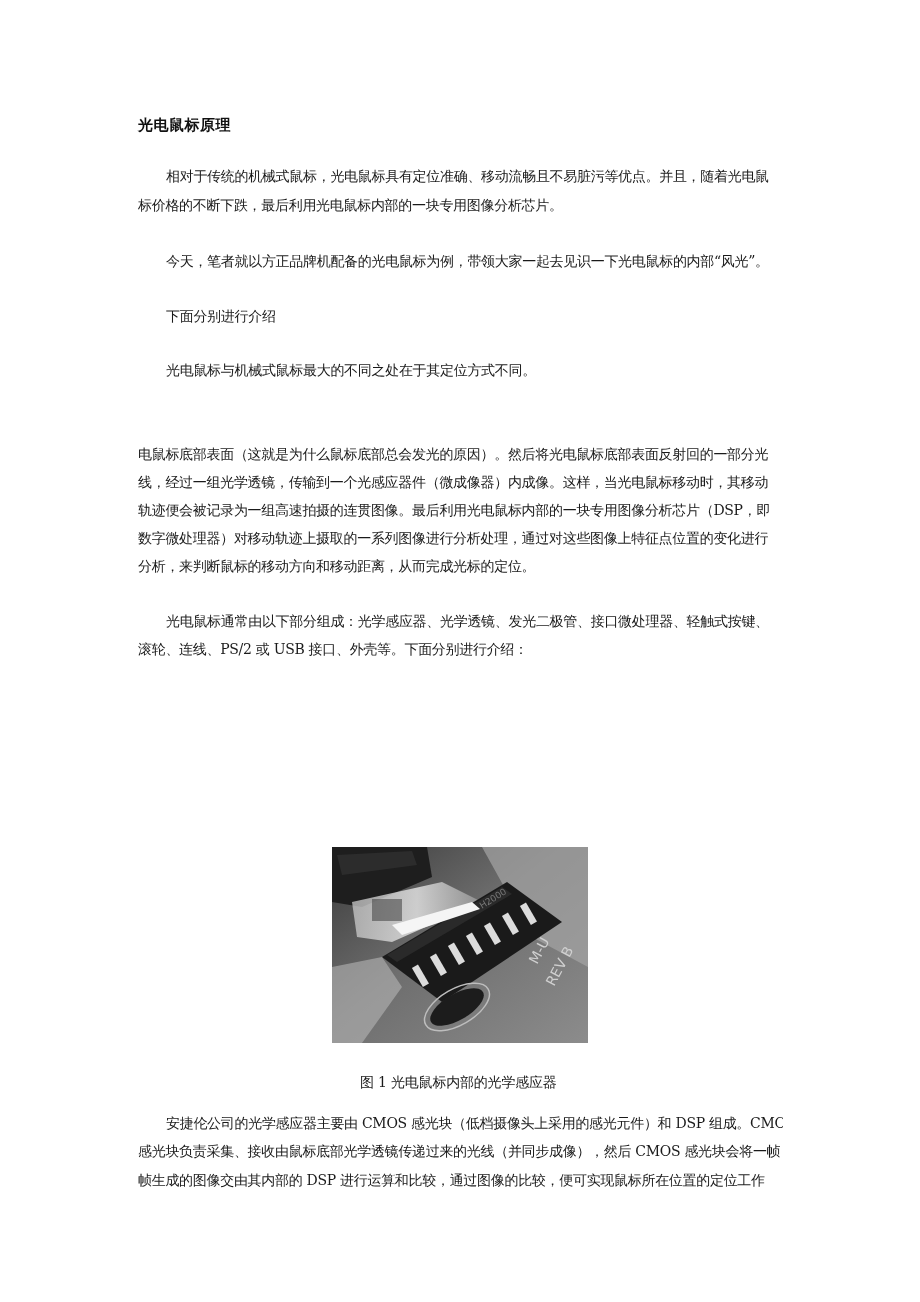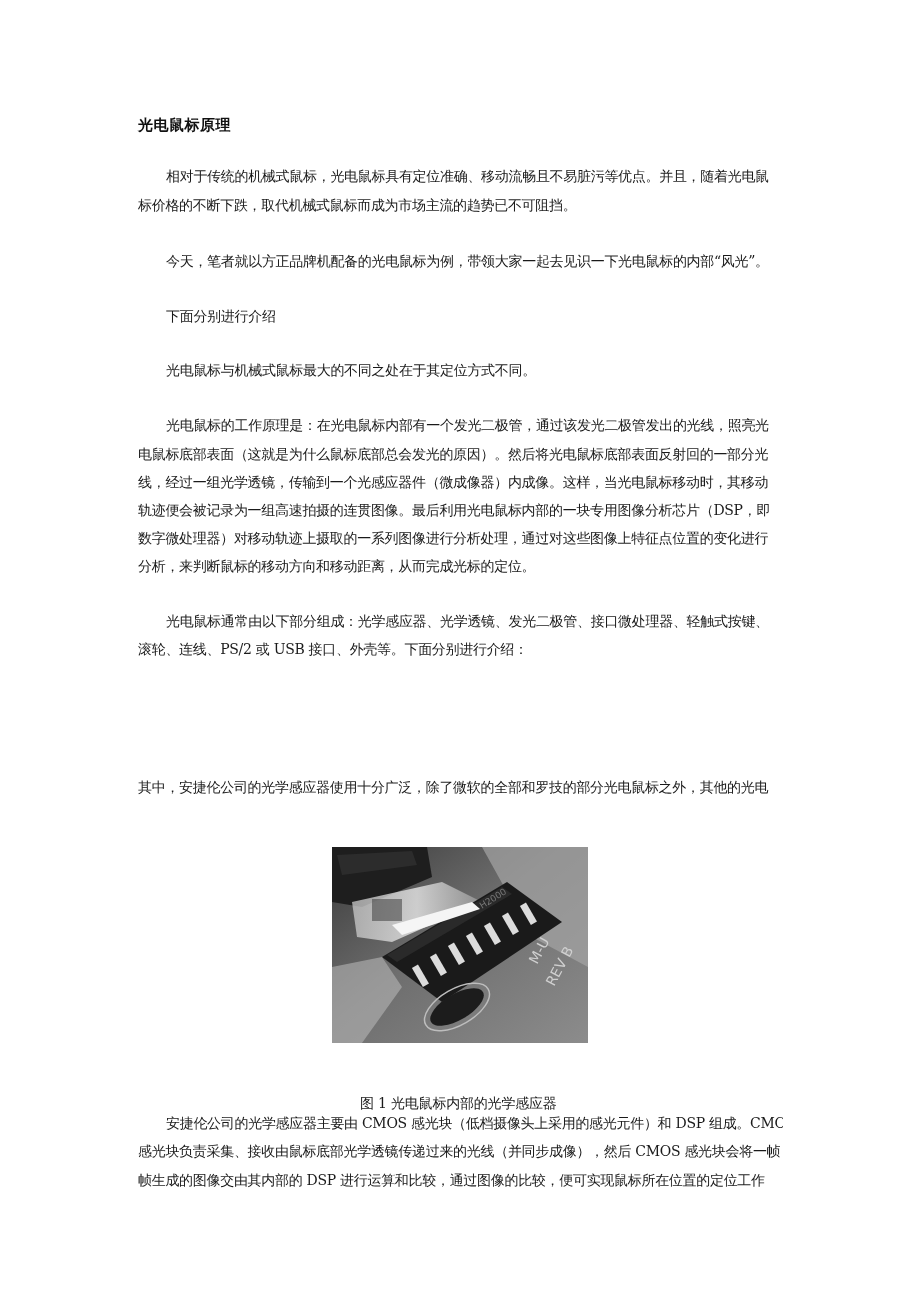--- a/index.html
+++ b/index.html
@@ -53,51 +53,48 @@
       background: #6b6b6b;
     }
     .caption {
       position: absolute;
       left: 360px;
       top: 1073px;
       font-size: 14px;
       line-height: 18px;
       white-space: nowrap;
       letter-spacing: -0.2px;
-      margin-top: 21px;
     }
   </style>
 </head>
 <body>
 
 <div class="page">
 
   <div class="title">光电鼠标原理</div>
 
   <div class="line indent" style="top:167px">相对于传统的机械式鼠标，光电鼠标具有定位准确、移动流畅且不易脏污等优点。并且，随着光电鼠</div>
-  <div class="line" style="top:196px">标价格的不断下跌，取代机械式鼠标而成为市场主流的趋势已不可阻挡。</div>
+  <div class="line" style="top:196px">标价格的不断下跌，最后利用光电鼠标内部的一块专用图像分析芯片。</div>
 
   <div class="line indent" style="top:252px">今天，笔者就以方正品牌机配备的光电鼠标为例，带领大家一起去见识一下光电鼠标的内部“风光”。</div>
 
   <div class="line indent" style="top:307px">下面分别进行介绍</div>
 
   <div class="line indent" style="top:361px">光电鼠标与机械式鼠标最大的不同之处在于其定位方式不同。</div>
 
-  <div class="line indent" style="top:416px">光电鼠标的工作原理是：在光电鼠标内部有一个发光二极管，通过该发光二极管发出的光线，照亮光</div>
   <div class="line" style="top:445px">电鼠标底部表面（这就是为什么鼠标底部总会发光的原因）。然后将光电鼠标底部表面反射回的一部分光</div>
   <div class="line" style="top:501px">轨迹便会被记录为一组高速拍摄的连贯图像。最后利用光电鼠标内部的一块专用图像分析芯片（DSP，即</div>
   <div class="line" style="top:473px">线，经过一组光学透镜，传输到一个光感应器件（微成像器）内成像。这样，当光电鼠标移动时，其移动</div>
   <div class="line" style="top:529px">数字微处理器）对移动轨迹上摄取的一系列图像进行分析处理，通过对这些图像上特征点位置的变化进行</div>
   <div class="line indent" style="top:612px">光电鼠标通常由以下部分组成：光学感应器、光学透镜、发光二极管、接口微处理器、轻触式按键、</div>
 
   <div class="line" style="top:557px">分析，来判断鼠标的移动方向和移动距离，从而完成光标的定位。</div>
   <div class="line" style="top:640px">滚轮、连线、PS/2 或 USB 接口、外壳等。下面分别进行介绍：</div>
 
 
-  <div class="line" style="top:778px">其中，安捷伦公司的光学感应器使用十分广泛，除了微软的全部和罗技的部分光电鼠标之外，其他的光电</div>
 
   <div class="figure">
     <svg width="256" height="196" viewBox="0 0 256 196">
       <defs>
         <linearGradient id="bg" x1="0" y1="0" x2="1" y2="1">
           <stop offset="0" stop-color="#3a3a3a"></stop>
           <stop offset="0.45" stop-color="#6e6e6e"></stop>
           <stop offset="1" stop-color="#8c8c8c"></stop>
         </linearGradient>
         <linearGradient id="glass" x1="0" y1="0" x2="1" y2="0">

